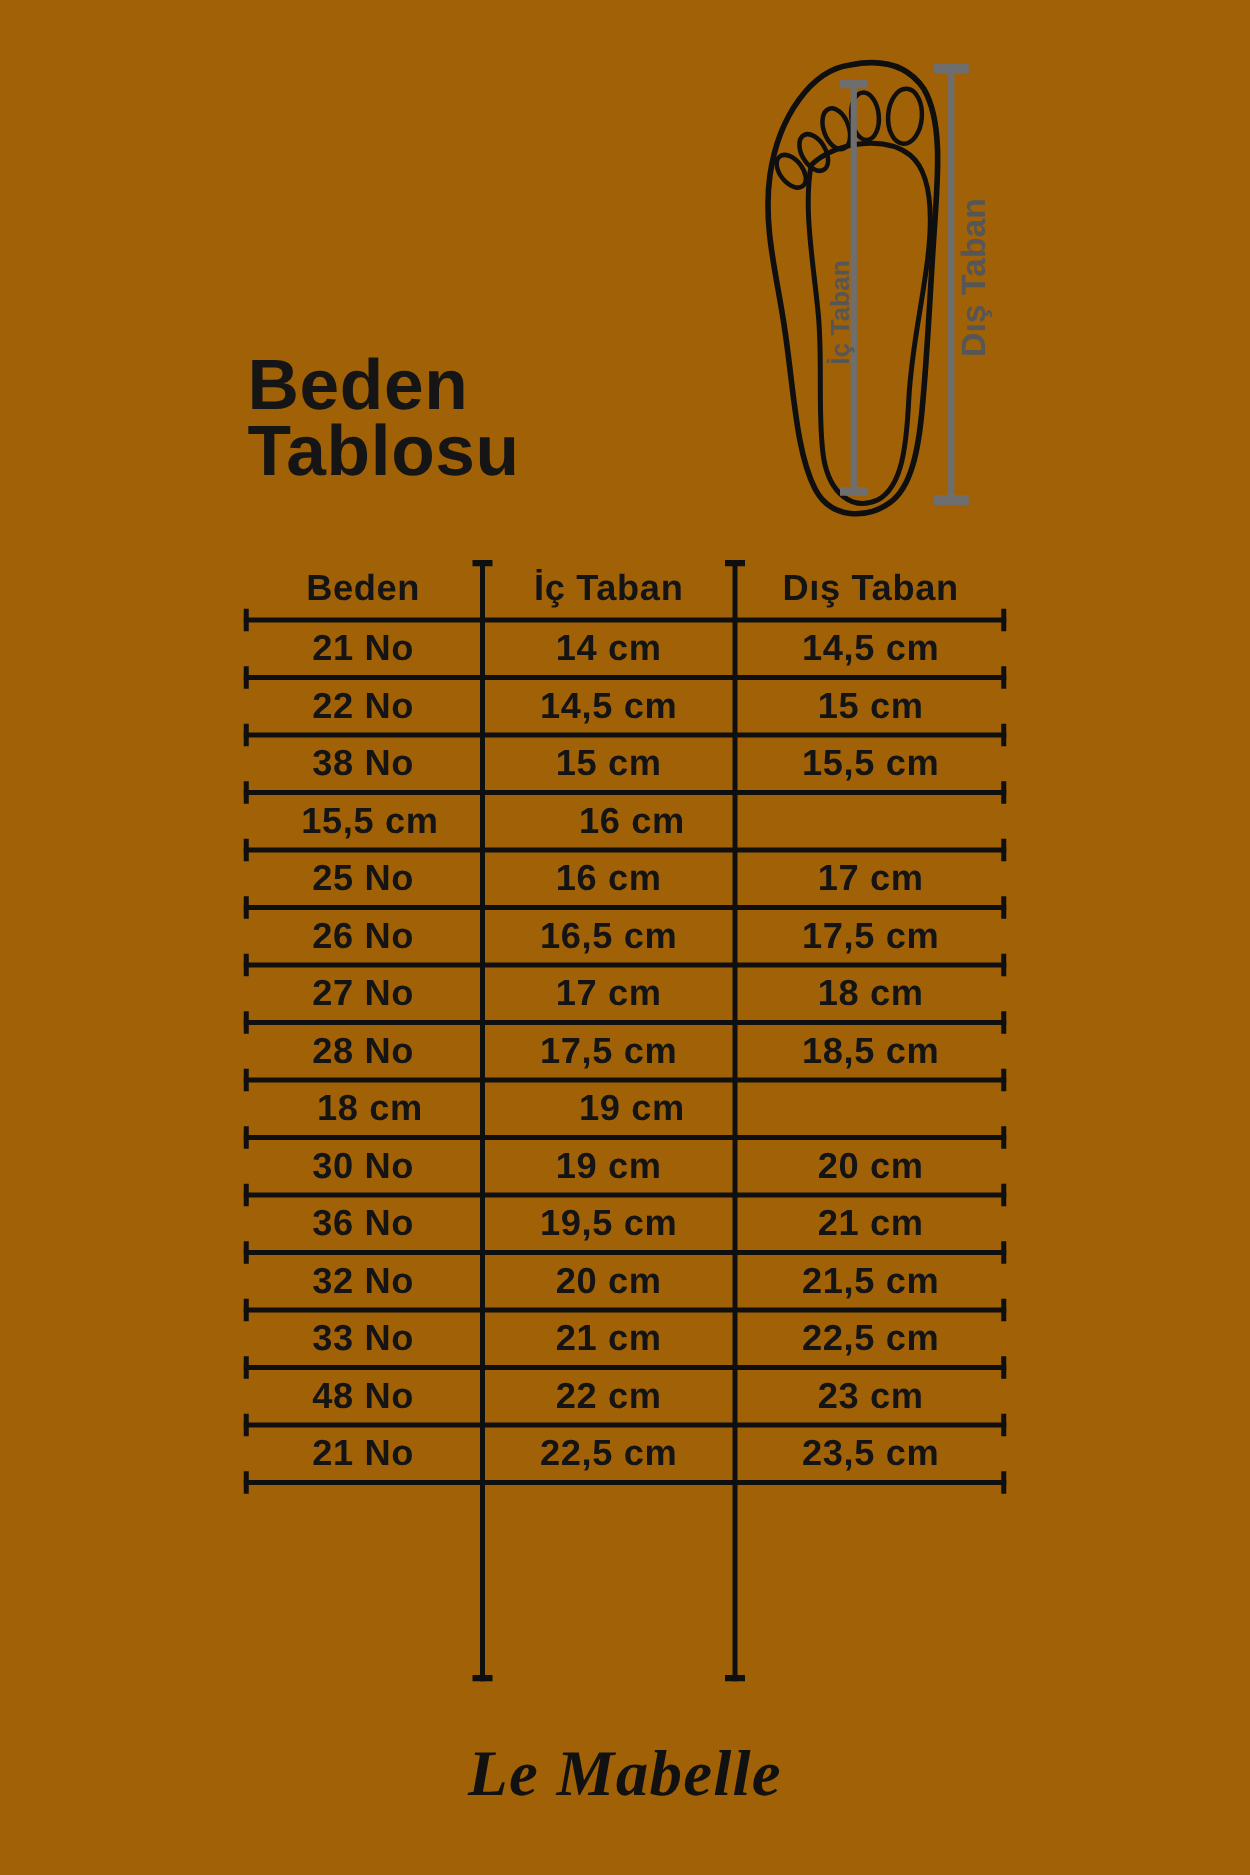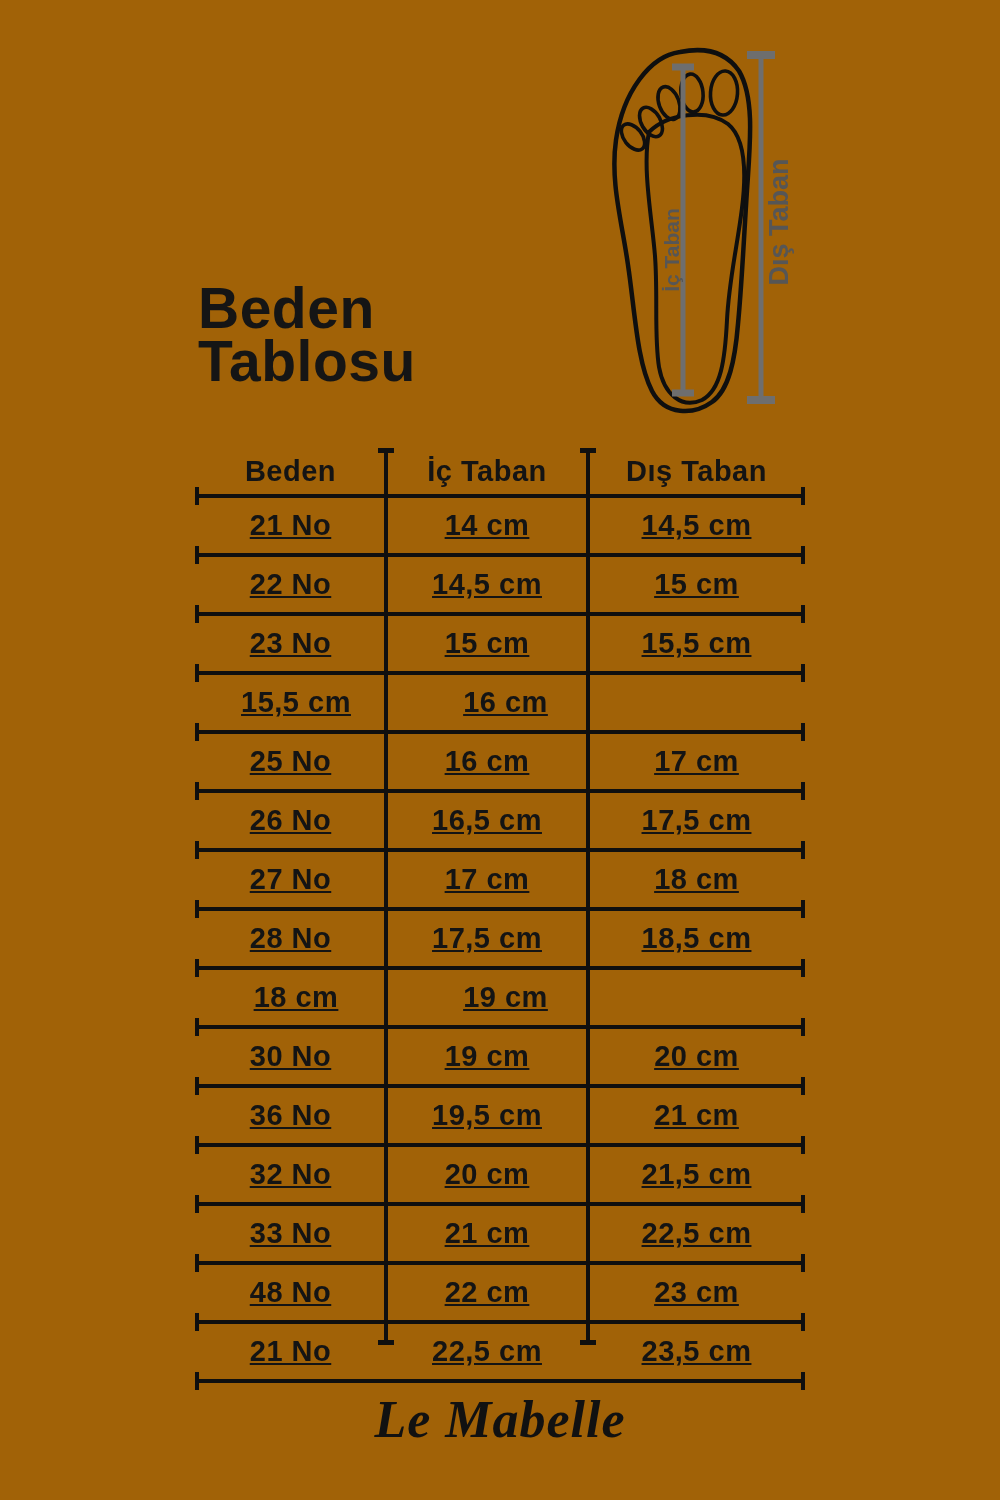--- a/index.html
+++ b/index.html
@@ -27,21 +27,21 @@
     position:absolute;top:0;width:4px;height:897px;background:#0f0f0f;
   }
   .vline::before,.vline::after{
     content:"";position:absolute;left:-6px;width:16px;height:5px;background:#0f0f0f;
   }
   .vline::before{top:0;}
   .vline::after{bottom:0;}
   .vline1{left:189px;}
   .vline2{left:391px;}
   .thead{display:flex;height:46px;align-items:center;}
-  .trow{display:flex;height:55px;align-items:center;text-decoration:underline;}
+  .trow{display:flex;height:42px;align-items:center;}
   .hline{
     position:relative;height:4px;background:#0f0f0f;
   }
   .hline::before,.hline::after{
     content:"";position:absolute;top:-7px;width:4px;height:18px;background:#0f0f0f;
   }
   .hline::before{left:0;}
   .hline::after{right:0;}
   .cell{
     text-align:center;font-weight:bold;font-size:29px;color:#141414;
@@ -130,21 +130,21 @@
     <div class="hline"></div>
 
     <div class="trow">
       <div class="cell c1">22 No</div>
       <div class="cell c2">14,5 cm</div>
       <div class="cell c3">15 cm</div>
     </div>
     <div class="hline"></div>
 
     <div class="trow">
-      <div class="cell c1">23 No</div>
+      <div class="cell c1">38 No</div>
       <div class="cell c2">15 cm</div>
       <div class="cell c3">15,5 cm</div>
     </div>
     <div class="hline"></div>
 
     <div class="trow">
       <div class="cell c2">15,5 cm</div>
       <div class="cell c3">16 cm</div>
     </div>
     <div class="hline"></div>

